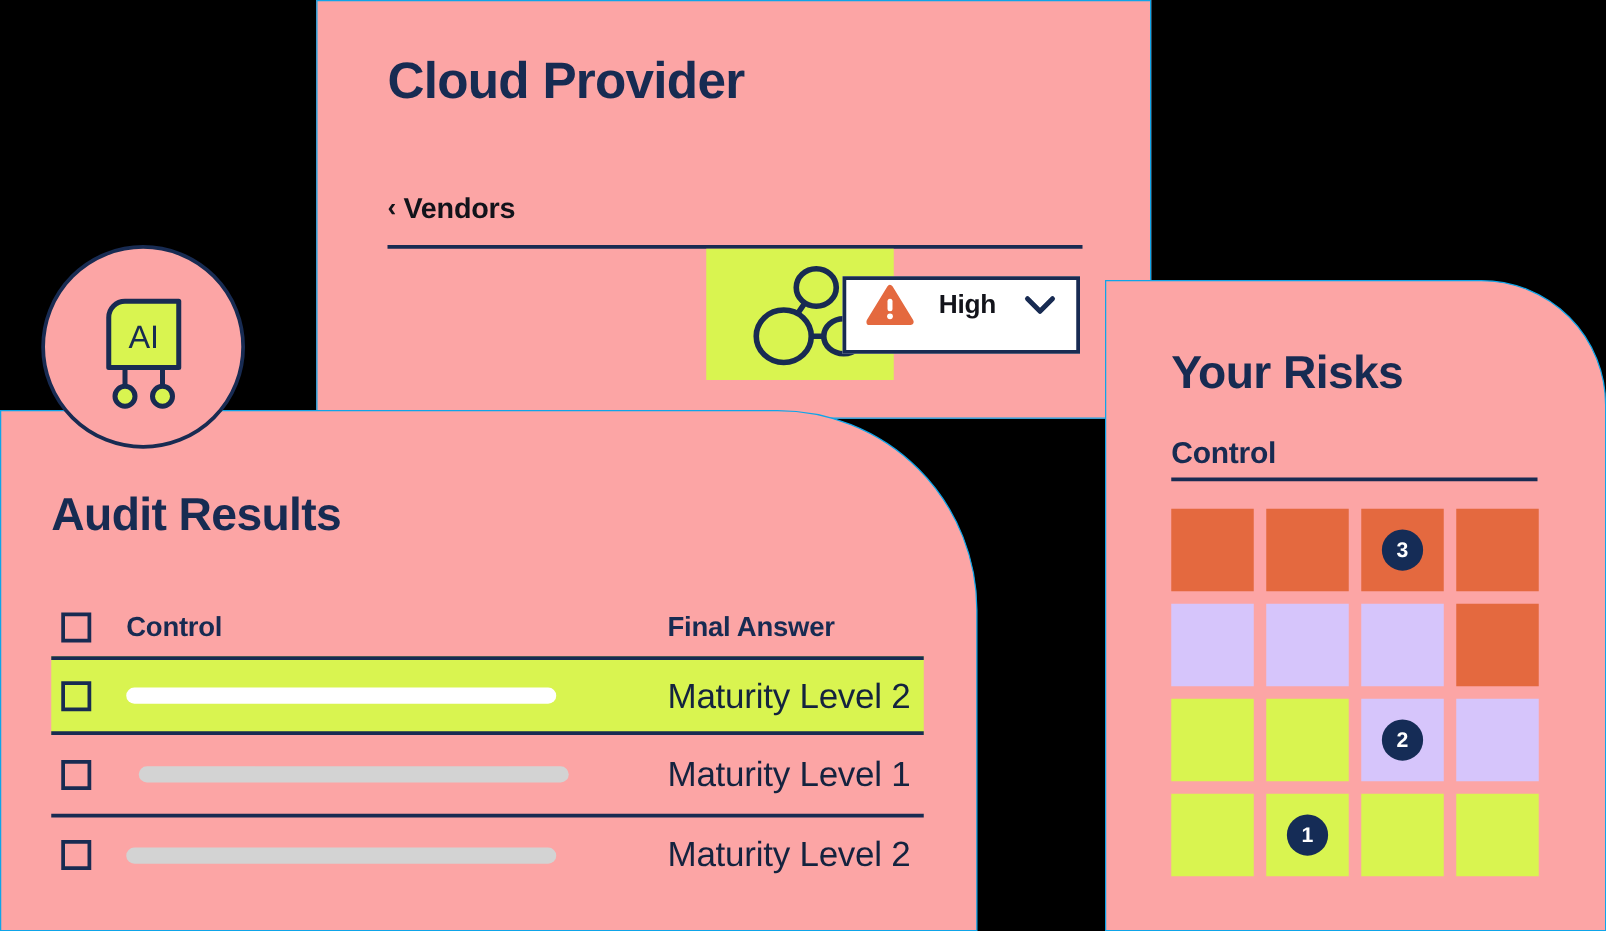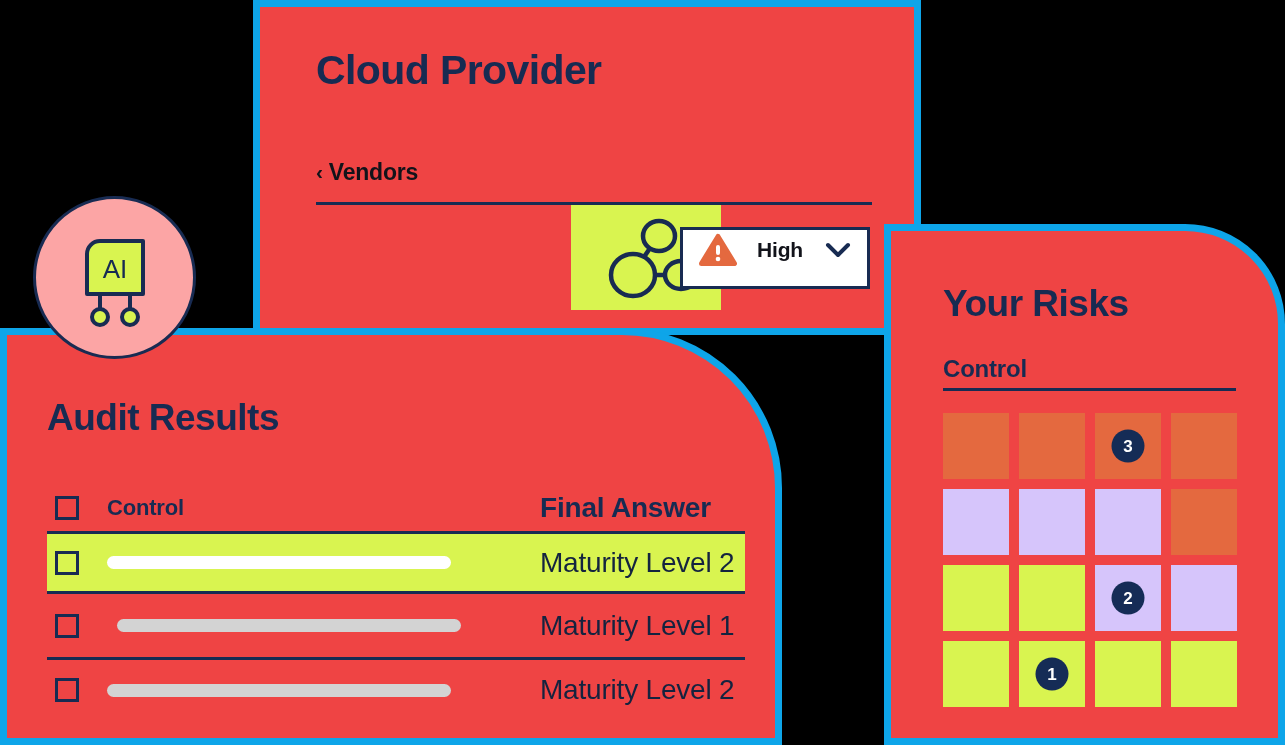--- a/index.html
+++ b/index.html
@@ -19,22 +19,22 @@
   .stage {
     position: absolute;
     inset: 0;
     width: 1285px;
     height: 745px;
   }
 
   
   .card {
     position: absolute;
-    background: #ef4444;
-    border: 7px solid #0ea5e9;
+    background: #fca5a5;
+    border: 1px solid #0ea5e9;
     box-sizing: border-box;
   }
 
   
   #cloud-provider-card {
     left: 253px;
     top: 0px;
     width: 668px;
     height: 335px;
     z-index: 2;
@@ -189,21 +189,21 @@
   .audit-head .cb-cell { width: 52px; }
   .audit-head .ctrl-cell {
     flex: 1 1 auto;
     font-size: 22px;
     font-weight: 700;
     color: #172B52;
     letter-spacing: -0.2px;
   }
   .audit-head .ans-cell {
     width: 205px;
-    font-size: 28px;
+    font-size: 22px;
     font-weight: 700;
     color: #172B52;
     letter-spacing: -0.2px;
   }
 
   .audit-row {
     display: flex;
     align-items: center;
     height: 63px;
     padding-left: 8px;

